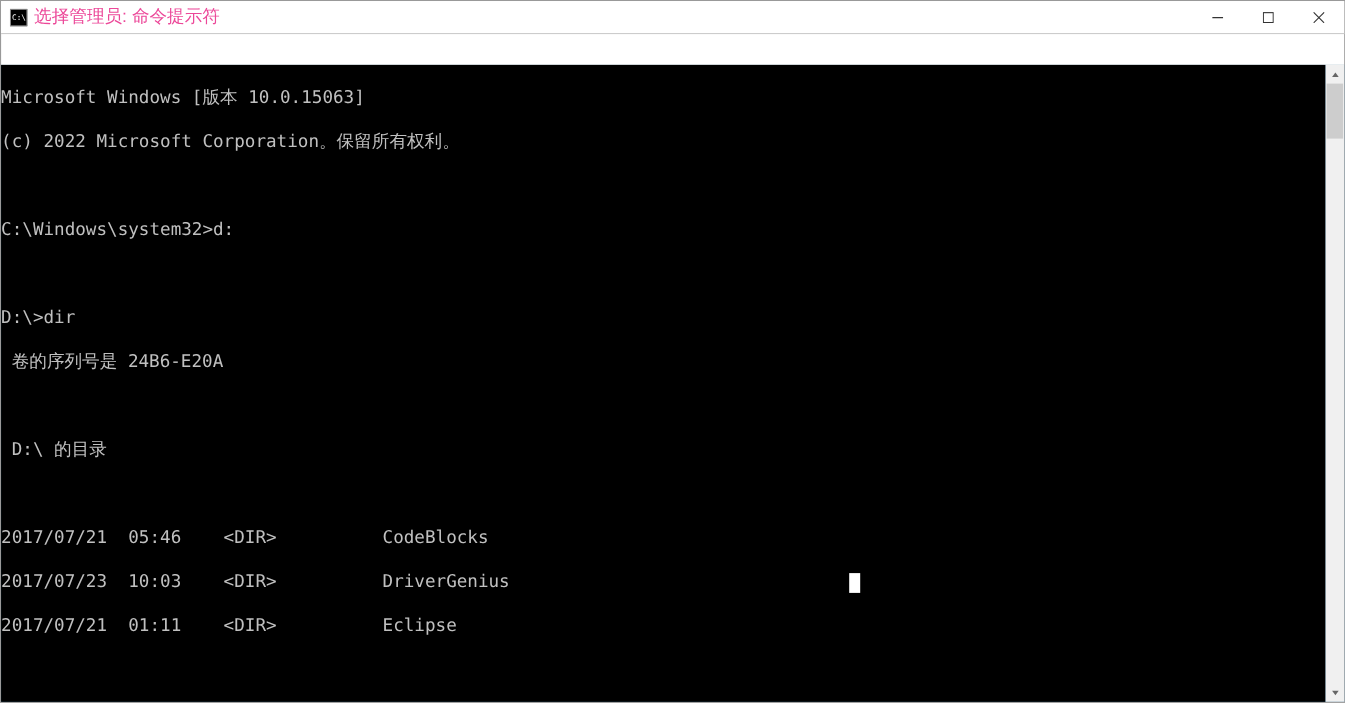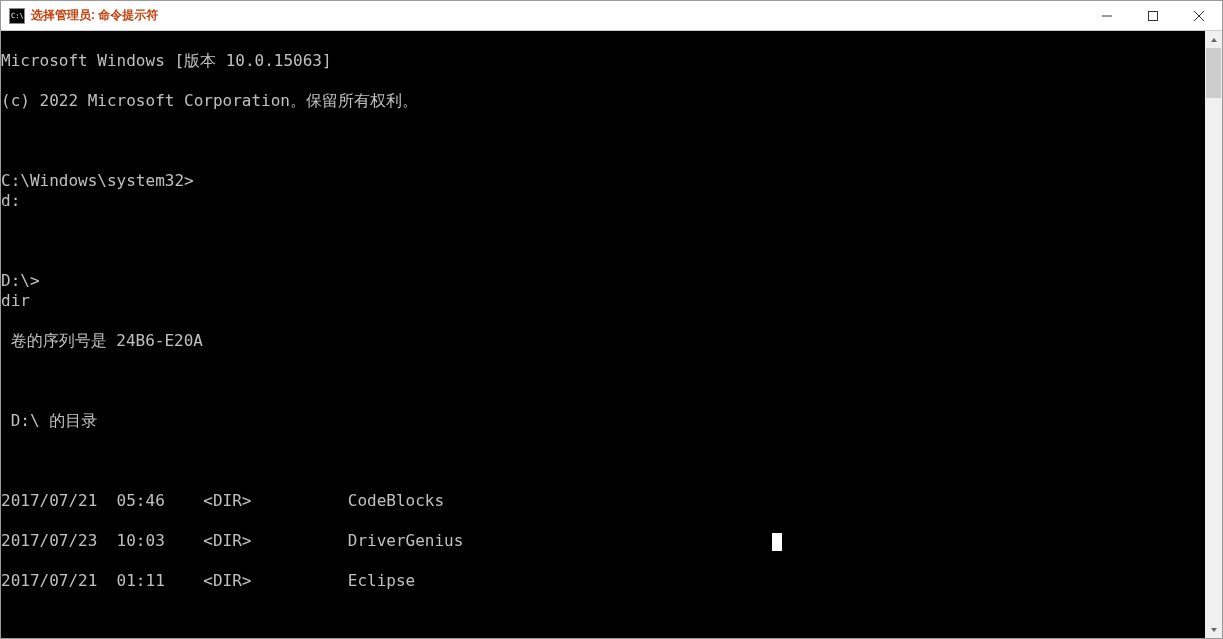--- a/index.html
+++ b/index.html
@@ -1,34 +1,34 @@
 <!DOCTYPE html>
 <html><head>
   <meta charset="utf-8">
   <style>
     * { margin: 0; padding: 0; box-sizing: border-box; }
     body { width: 1223px; height: 639px; font-family: "Segoe UI", Tahoma, sans-serif; background: #fff; overflow: hidden; }
     .window { width: 100%; height: 100%; border: 1px solid #999; display: flex; flex-direction: column; }
     .titlebar { height: 30px; background: #fff; display: flex; align-items: center; border-bottom: 1px solid #ccc; }
     .titlebar-icon { width: 16px; height: 16px; margin: 0 6px 0 8px; display: flex; align-items: center; justify-content: center; }
-    .titlebar-title { font-size: 12px; color: #c2410c; flex: 0 0 auto; font-weight: bold; }
+    .titlebar-title { font-size: 16px; color: #ec4899; flex: 0 0 auto; }
     .titlebar-spacer { flex: 1; }
     .titlebar-controls { display: flex; height: 100%; }
     .tb-btn { width: 46px; height: 100%; display: flex; align-items: center; justify-content: center; color: #333; cursor: pointer; }
-    .content-wrap { flex: 1; position: relative; background: #0c4a6e; }
+    .content-wrap { flex: 1; position: relative; background: #0c4a6e; margin-top: 28px; }
     .terminal { position: absolute; top: 0; left: 0; right: 17px; bottom: 0; background: #000; color: #c0c0c0; font-family: "Consolas","NSimSun","SimSun", monospace; font-size: 16px; line-height: 20px; white-space: pre; padding: 0; overflow: hidden; }
     .terminal .line { white-space: pre; }
     .scrollbar { position: absolute; top: 0; right: 0; bottom: 0; width: 17px; background: #f0f0f0; }
     .scroll-thumb { position: absolute; top: 17px; left: 1px; right: 1px; height: 50px; background: #cdcdcd; }
     .scroll-up, .scroll-down { position: absolute; left: 0; right: 0; height: 17px; display: flex; align-items: center; justify-content: center; color: #666; font-size: 10px; }
     .scroll-up { top: 0; }
     .scroll-down { bottom: 0; }
     .cursor { display: inline-block; width: 10px; height: 18px; background: #fff; vertical-align: middle; }
     .watermark { color: #707070; }
-    .prompt-line { display: flex; flex-direction: column; }
+    .prompt-line { display: flex; }
   </style>
 </head>
 <body>
 
 <div class="window">
   <div class="titlebar">
     <div class="titlebar-icon">
       <svg width="16" height="16" viewBox="0 0 16 16">
         <rect x="0" y="0" width="16" height="16" fill="#000"></rect>
         <rect x="0.5" y="0.5" width="15" height="15" fill="none" stroke="#888" stroke-width="1"></rect>

